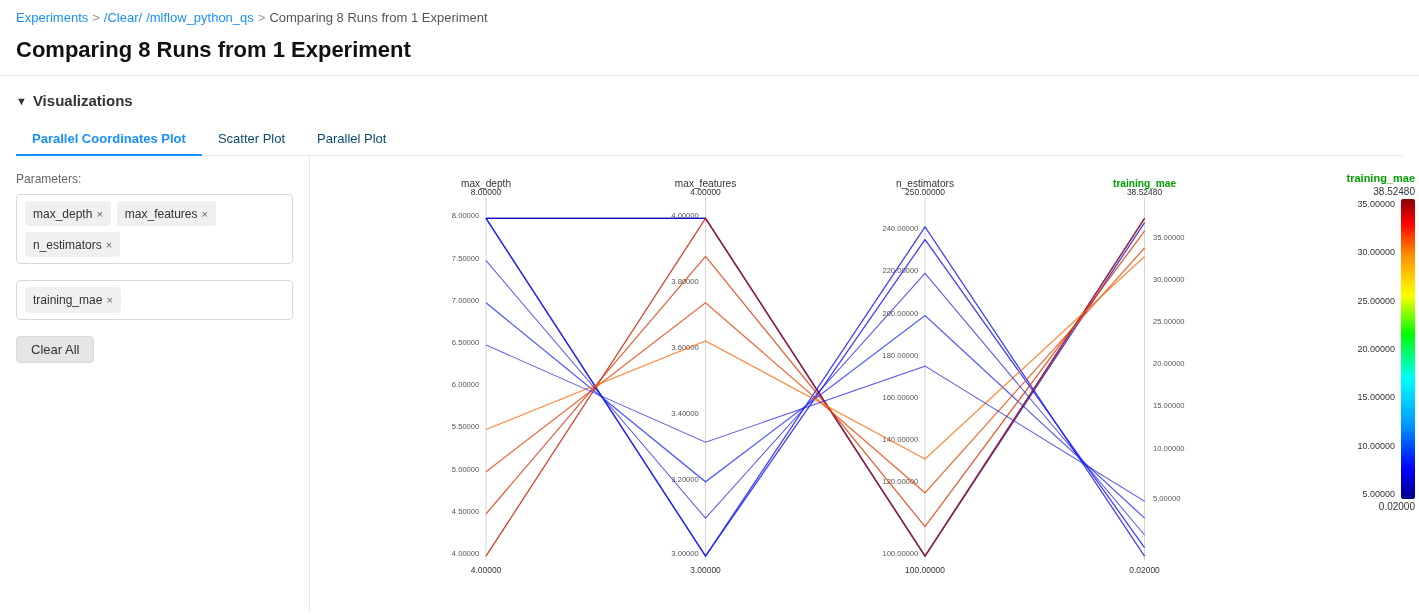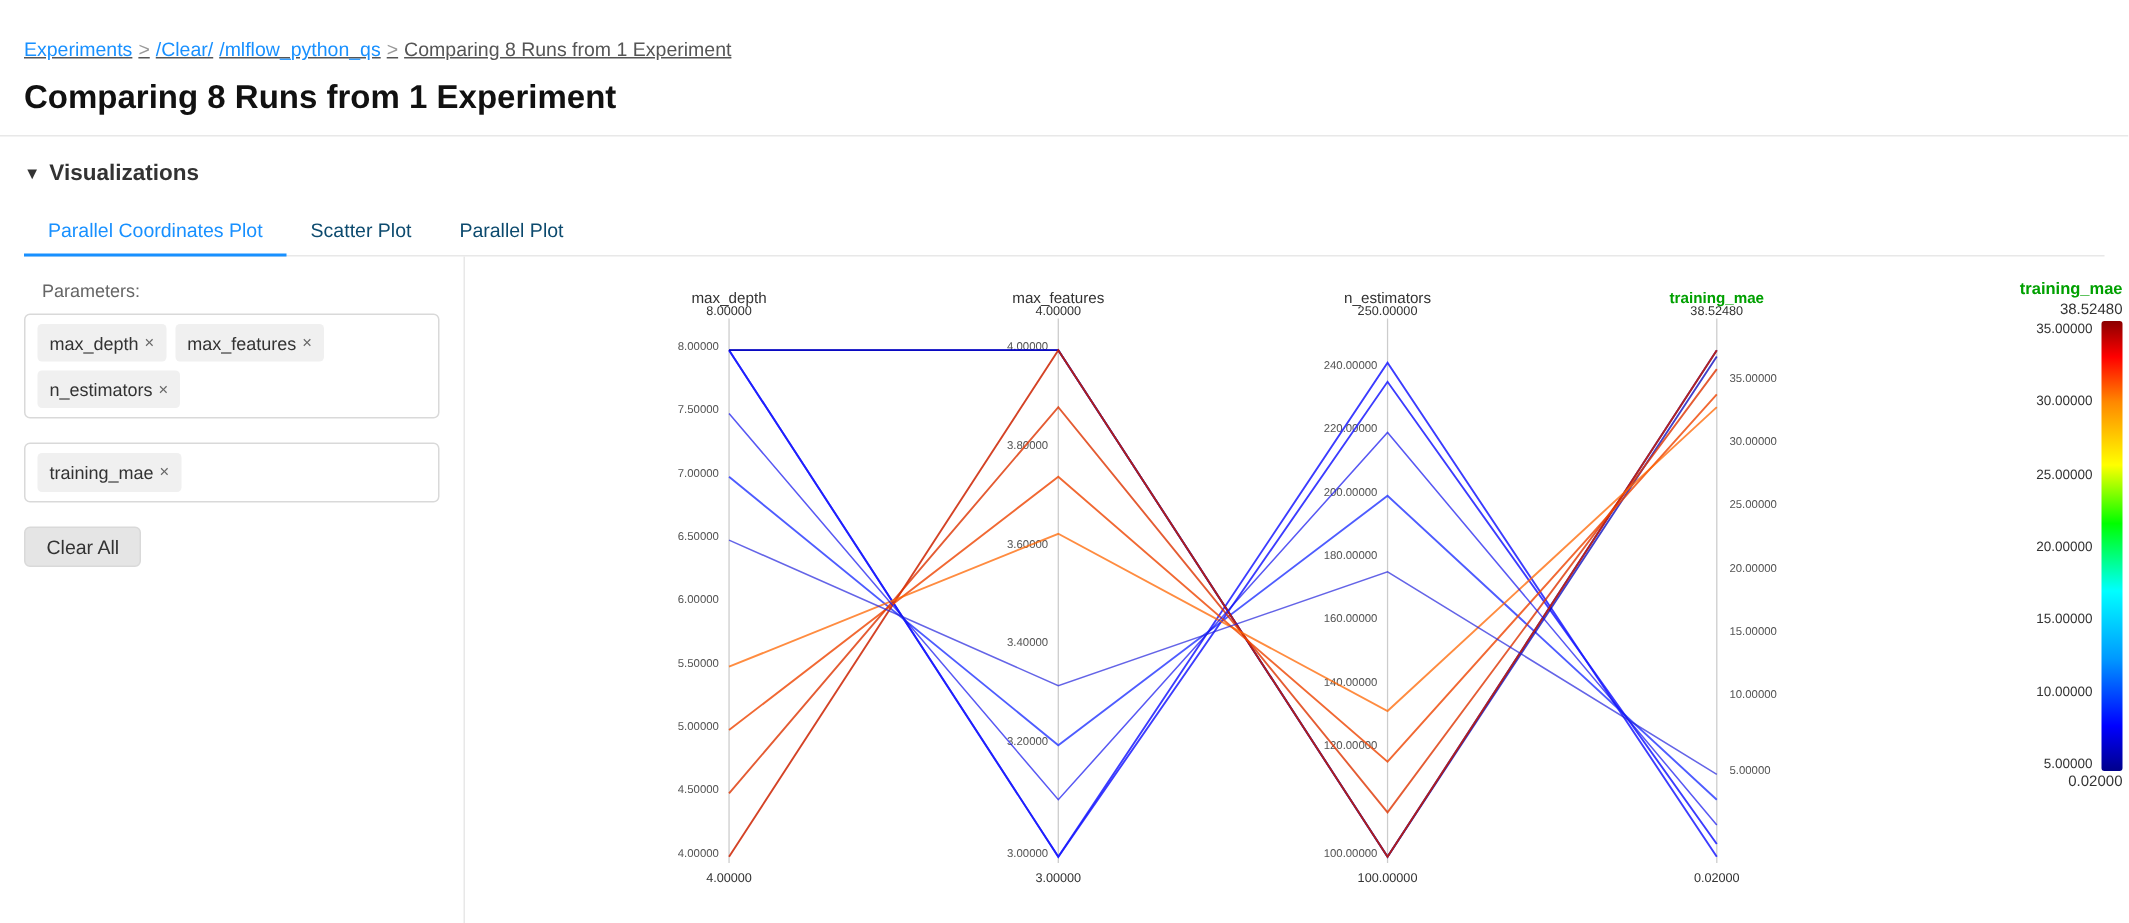--- a/index.html
+++ b/index.html
@@ -1,36 +1,36 @@
 <!DOCTYPE html>
 <html><head>
   <meta charset="utf-8">
   <style>
     * { box-sizing: border-box; margin: 0; padding: 0; }
     body { font-family: -apple-system, BlinkMacSystemFont, 'Segoe UI', sans-serif; background: #fff; color: #333; font-size: 13px; }
 
-    .breadcrumb { display: flex; align-items: center; gap: 4px; padding: 25px 16px 6px; color: #555; font-size: 13px; text-decoration: underline; }
+    .breadcrumb { display: flex; align-items: center; gap: 4px; padding: 10px 16px 6px; color: #555; font-size: 13px; }
     .breadcrumb a { color: #1890ff; text-decoration: none; }
     .breadcrumb .sep { color: #999; }
 
     .page-title { padding: 6px 16px 12px; font-size: 22px; font-weight: 600; color: #111; border-bottom: 1px solid #e8e8e8; }
 
     .visualizations-section { padding: 16px 16px 0; }
     .section-header { display: flex; align-items: center; gap: 6px; font-size: 15px; font-weight: 700; margin-bottom: 14px; cursor: pointer; }
     .chevron { font-size: 11px; }
 
     .tabs { display: flex; border-bottom: 1px solid #e8e8e8; margin-bottom: 0; }
     .tab { padding: 8px 16px; cursor: pointer; font-size: 13px; color: #0c4a6e; border-bottom: 2px solid transparent; margin-bottom: -1px; }
-    .tab.active { color: #1890ff; border-bottom: 2px solid #1890ff; font-weight: 400; }
+    .tab.active { color: #1890ff; border-bottom: 2px solid #1890ff; font-weight: 700; }
 
     .main-content { display: flex; height: calc(100vh - 160px); }
 
     .left-panel { width: 310px; flex-shrink: 0; padding: 16px; border-right: 1px solid #e8e8e8; }
 
-    .section-label { font-size: 12px; color: #666; margin-bottom: 8px; font-weight: 500; margin-left: 12px; }
+    .section-label { font-size: 12px; color: #666; margin-bottom: 8px; font-weight: 500; }
 
     .tags-box { border: 1px solid #d9d9d9; border-radius: 4px; padding: 6px 8px; min-height: 70px; display: flex; flex-wrap: wrap; gap: 6px; margin-bottom: 16px; }
     .tag { background: #f0f0f0; border-radius: 3px; padding: 2px 8px; display: flex; align-items: center; gap: 4px; font-size: 12px; color: #333; }
     .tag-close { cursor: pointer; color: #666; font-size: 11px; }
 
     .clear-btn { border: 1px solid #d9d9d9; background: #e5e5e5; border-radius: 4px; padding: 5px 14px; cursor: pointer; font-size: 13px; color: #333; }
 
     .chart-area { flex: 1; padding: 16px 8px 0 8px; position: relative; overflow: hidden; }
 
     .colorbar-container { position: absolute; right: 10px; top: 16px; display: flex; flex-direction: column; align-items: flex-end; height: calc(100% - 60px); }

